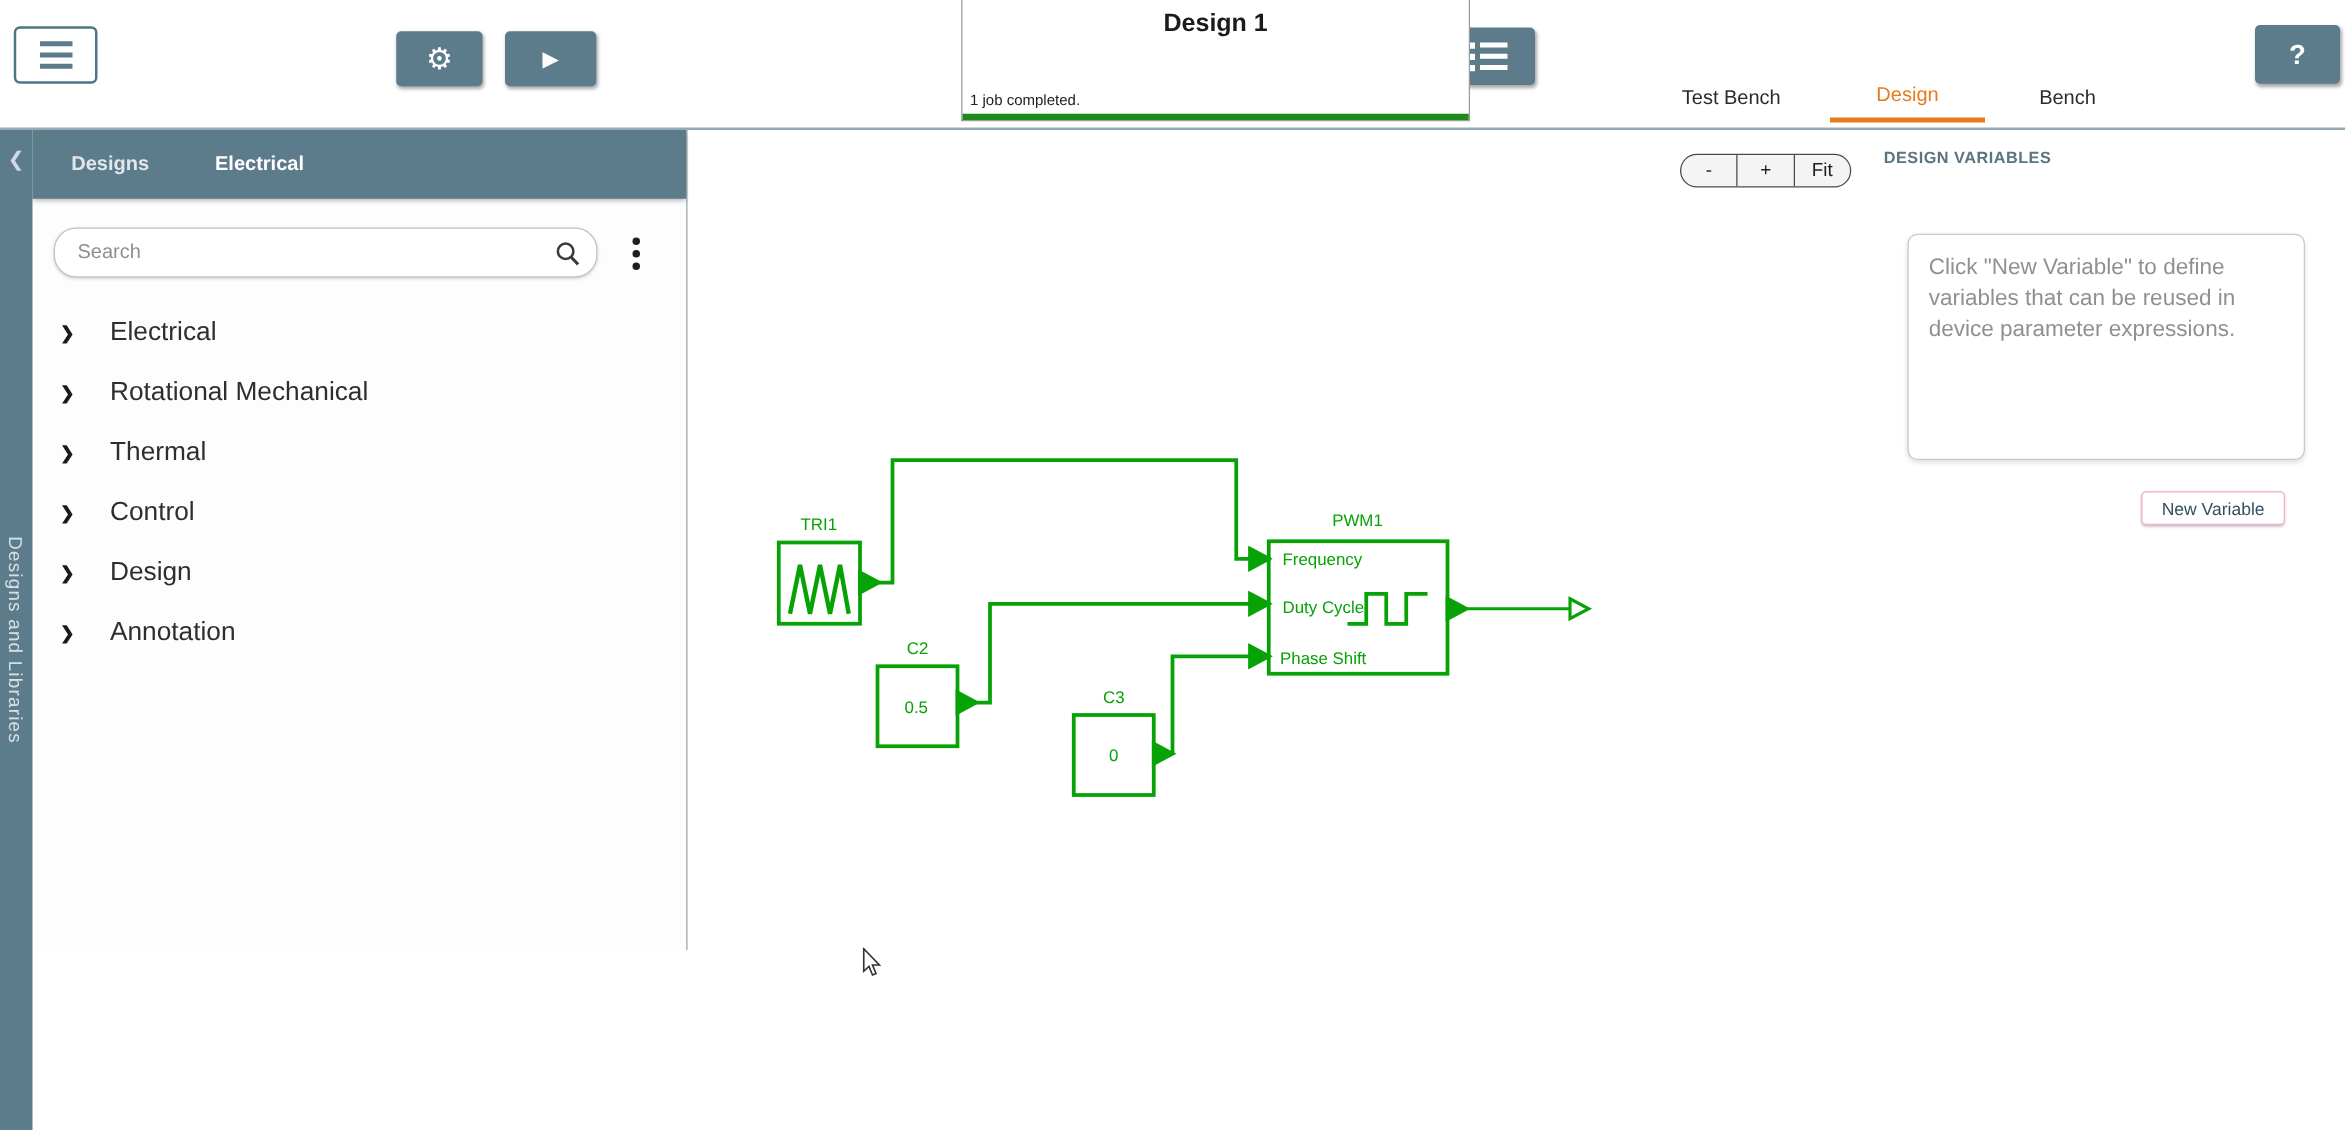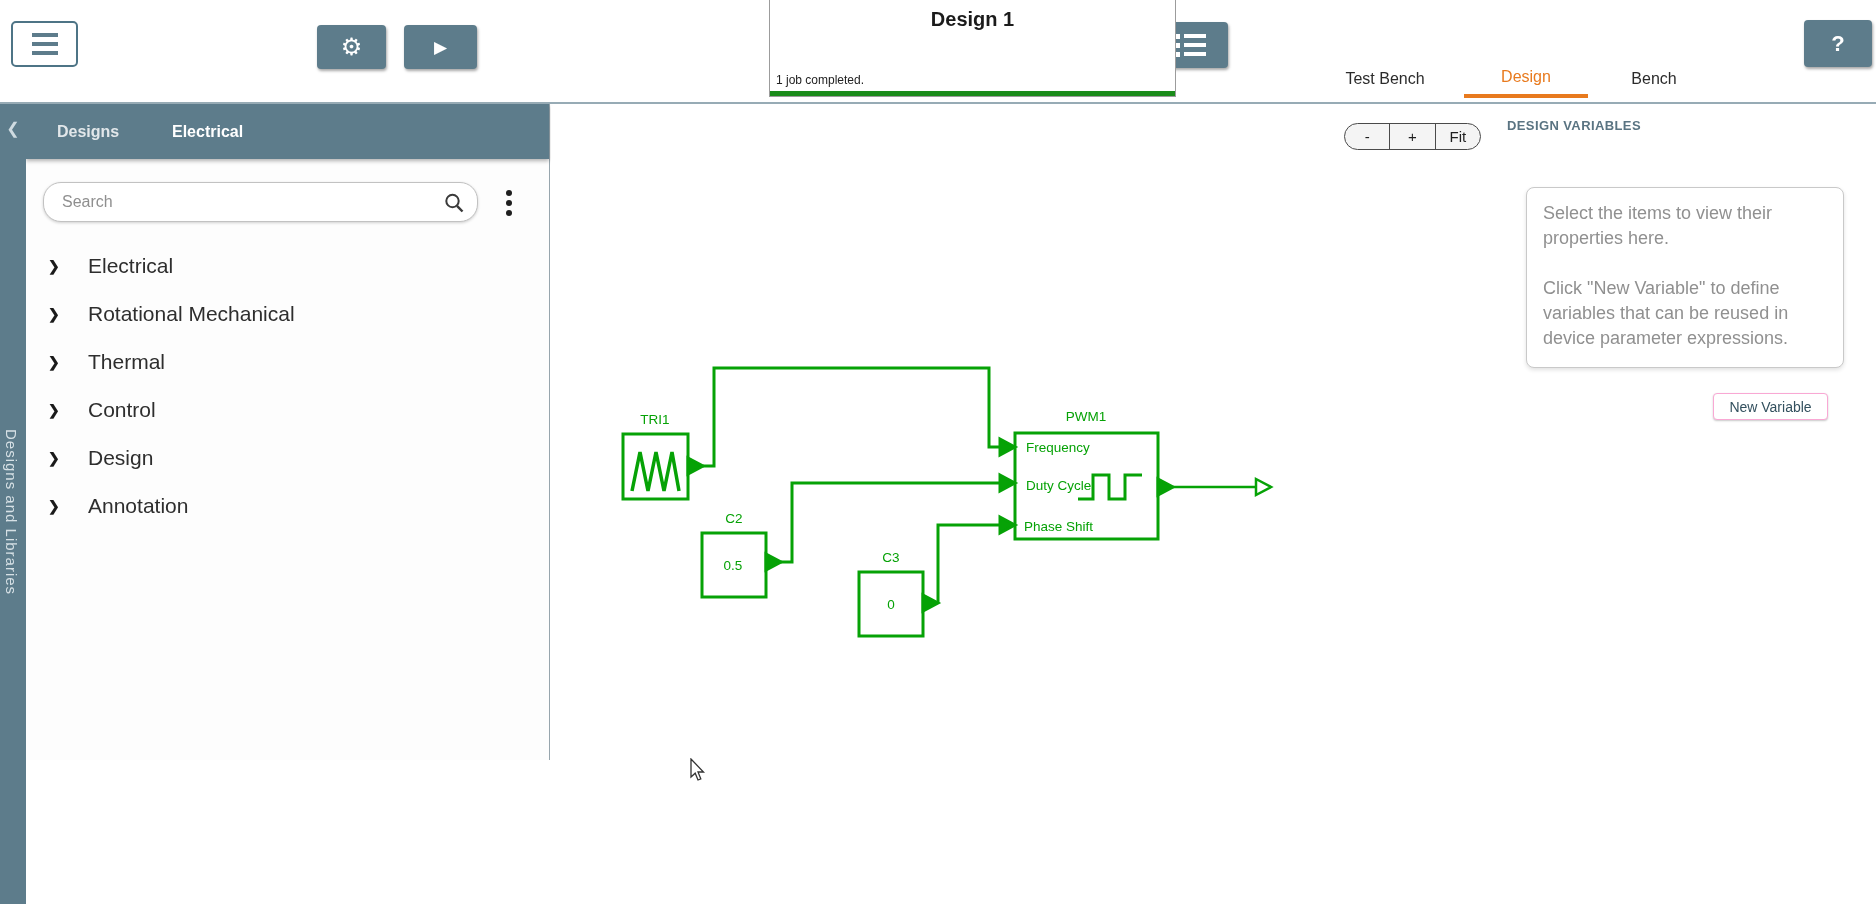--- a/index.html
+++ b/index.html
@@ -278,21 +278,20 @@
     </svg>
 
     <div class="zoom-group">
       <div class="zoom-cell">-</div>
       <div class="zoom-cell">+</div>
       <div class="zoom-cell">Fit</div>
     </div>
 
     <div class="dv-title">DESIGN VARIABLES</div>
     <div class="dv-msg">
-      <p>Select the items to view their properties here.</p>
       <p>Click "New Variable" to define variables that can be reused in device parameter expressions.</p>
     </div>
     <button class="new-var-btn">New Variable</button>
   </div>
 
   <svg class="cursor" width="20" height="24" viewBox="0 0 20 24">
     <path d="M3,1 L3,19 L7.2,15.2 L10,22 L12.8,20.8 L10,14 L15.5,14 Z" fill="#ffffff" stroke="#333333" stroke-width="1.3"></path>
   </svg>
 
 </div>

